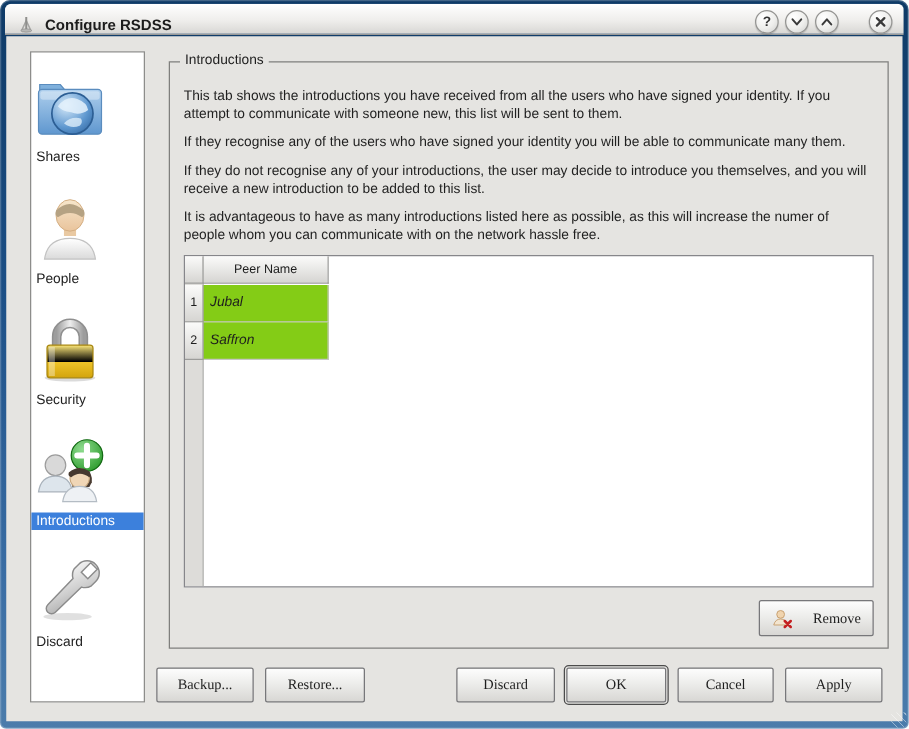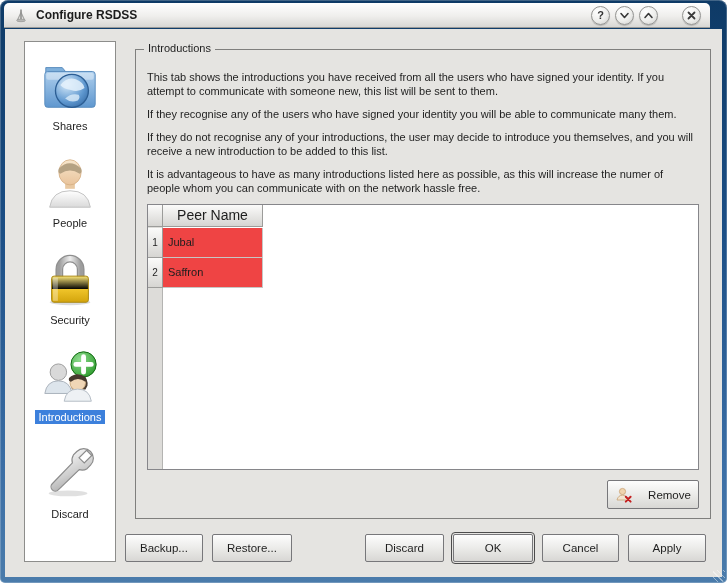--- a/index.html
+++ b/index.html
@@ -1,63 +1,63 @@
 <!DOCTYPE html>
 <html><head>
 <meta charset="utf-8">
 <style>
   html,body{margin:0;padding:0;background:#fff;font-family:"Liberation Sans",sans-serif;}
   .window{position:relative;width:727px;height:583px;box-sizing:border-box;
     border-radius:8px 8px 5px 5px;overflow:hidden;
     background:linear-gradient(180deg,#0e3a66 0%,#1c4f86 40%,#3b6ea5 80%,#4b7cab 100%);
     box-shadow:inset 0 0 0 1px rgba(255,255,255,.22);}
-  .titlebar{position:absolute;top:3px;left:4px;right:17px;height:25px;border-radius:5px 5px 0 0;
+  .titlebar{position:absolute;top:3px;left:4px;right:4px;height:25px;border-radius:5px 5px 0 0;
     background:linear-gradient(#ffffff 0%,#efeeec 55%,#d8d7d4 100%);
-    border-bottom:1px solid #9a9a98;display:flex;align-items:center;padding:0 9px;gap:7px;box-sizing:border-box;}
+    border-bottom:1px solid #9a9a98;display:flex;align-items:flex-end;padding:0 9px;gap:7px;box-sizing:border-box;}
   .win-title{font-size:12px;font-weight:bold;color:#1c1c1c;}
   .tb-buttons{margin-left:auto;display:flex;align-items:center;gap:5px;}
   .tb-btn{width:19px;height:19px;border-radius:50%;border:1px solid #949492;box-sizing:border-box;
     background:radial-gradient(circle at 35% 28%,#ffffff 0%,#eeeeec 55%,#cfcfcd 100%);
     display:flex;align-items:center;justify-content:center;
     font-size:11px;font-weight:bold;color:#333;cursor:pointer;box-shadow:0 1px 1px rgba(0,0,0,.18);}
   .tb-btn.close{margin-left:19px;}
   .client{position:absolute;top:29px;left:5px;right:5px;bottom:6px;background:#e5e4e1;}
 
   
   .sidebar{position:absolute;left:19px;top:12px;width:92px;height:521px;background:#ffffff;
     border:1px solid #8d8d8b;box-sizing:border-box;overflow:hidden;}
-  .nav-item{height:97px;display:flex;flex-direction:column;align-items:center;padding-top:13px;
+  .nav-item{height:97px;display:flex;flex-direction:column;padding-top:13px;
     box-sizing:border-box;cursor:pointer;}
   .nav-item .ic{width:62px;height:62px;}
   .nav-label{font-size:11px;color:#1e1e1e;margin-top:2px;padding:1px 4px;white-space:nowrap;}
   .nav-item.selected .nav-label{background:#3c80dc;color:#ffffff;}
 
   
   .groupbox{position:absolute;left:130px;top:20px;width:576px;height:470px;border:1px solid #7f7f7d;
     box-sizing:border-box;}
   .group-title{position:absolute;top:-8px;left:8px;background:#e5e4e1;padding:0 4px;font-size:11px;color:#1e1e1e;}
   .group-content{padding:20px 11px 0 11px;}
   .group-content p{margin:0 0 9px 0;font-size:11px;line-height:14px;color:#1f1f1f;max-width:562px;}
 
   
   .table{position:relative;height:264px;border:1px solid #86868a;background:#ffffff;overflow:hidden;}
   .vhead{position:absolute;left:0;top:0;bottom:0;width:14px;background:#dddcd9;border-right:1px solid #b4b4b2;}
   .thcell{position:absolute;box-sizing:border-box;background:linear-gradient(#fbfbfa,#d6d5d2);
-    border-right:1px solid #9c9c9a;border-bottom:1px solid #9c9c9a;font-size:14px;color:#1e1e1e;}
+    border-right:1px solid #9c9c9a;border-bottom:1px solid #9c9c9a;font-size:10px;color:#1e1e1e;}
   .corner{left:0;top:0;width:15px;height:22px;}
   .colhead{left:15px;top:0;width:100px;height:22px;text-align:center;line-height:21px;cursor:pointer;}
   .rownum{font-size:10px;text-align:center;line-height:29px;width:15px;height:30px;left:0;cursor:pointer;}
-  .cell{position:absolute;left:15px;width:100px;height:30px;box-sizing:border-box;background:#ef4444;
+  .cell{position:absolute;left:15px;width:100px;height:30px;box-sizing:border-box;background:#84cc16;
     border-right:1px solid #c6c6c4;border-bottom:1px solid #c6c6c4;font-size:11px;color:#1e1e1e;
-    line-height:29px;padding-left:5px;cursor:default;}
+    line-height:29px;padding-left:5px;cursor:default;font-style:italic;}
 
   
   .btn{display:inline-flex;align-items:center;justify-content:center;gap:15px;height:28px;box-sizing:border-box;
     border:1px solid #77777a;border-radius:2px;font-size:11.5px;color:#1e1e1e;cursor:pointer;
-    background:linear-gradient(#fdfdfd 0%,#ededeb 45%,#d8d7d4 100%);padding:0 0;}
+    background:linear-gradient(#fdfdfd 0%,#ededeb 45%,#d8d7d4 100%);padding:0 0;font-family:Liberation Serif, serif;}
   .remove-row{margin-top:10px;text-align:right;padding-right:0px;}
   .remove-btn{min-width:92px;height:29px;}
   .footer{position:absolute;left:0;right:0;bottom:15px;display:flex;align-items:center;
     padding:0 16px 0 120px;gap:9px;}
   .footer .spacer{flex:1;}
   .btn.w78{min-width:78px;} .btn.w80{min-width:80px;} .btn.w79{min-width:79px;} .btn.w77{min-width:77px;}
   .btn.default{outline:1px solid #4c4c4c;outline-offset:1px;}
 
   .grip{position:absolute;right:2px;bottom:1px;width:12px;height:12px;
     background:repeating-linear-gradient(45deg,transparent 0 3px,rgba(255,255,255,.45) 3px 4px);

